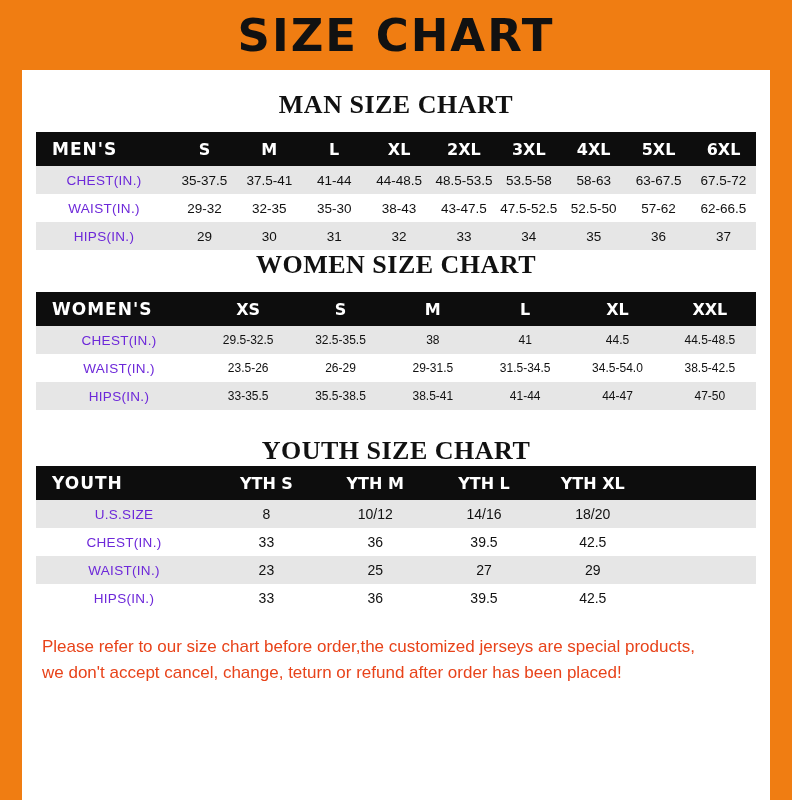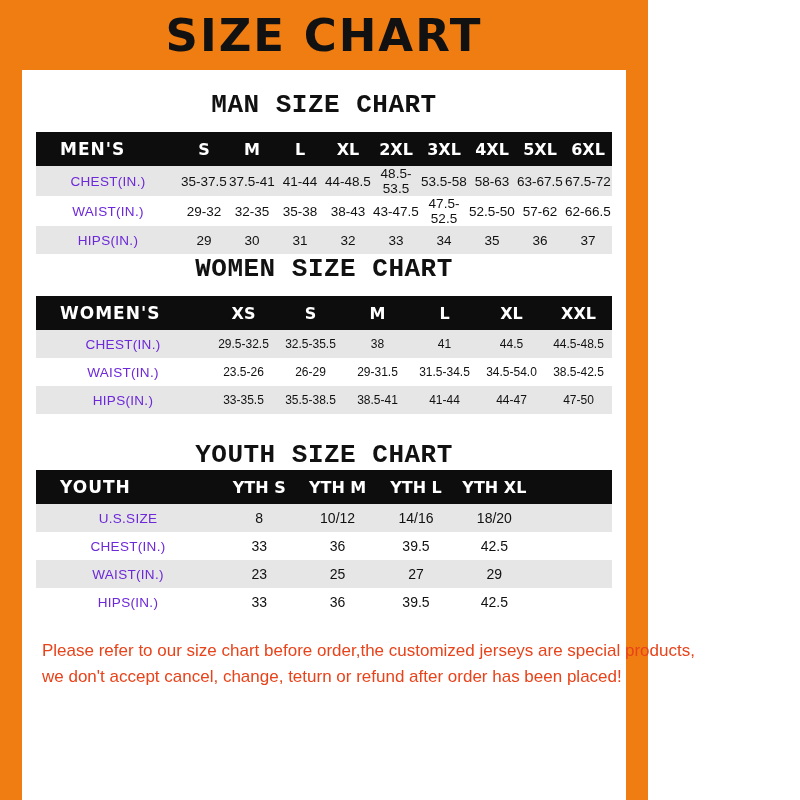--- a/index.html
+++ b/index.html
@@ -8,21 +8,21 @@
   }
   body {
     width: 800px;
     height: 800px;
     background: #ffffff;
     font-family: "Liberation Sans", sans-serif;
     overflow: hidden;
   }
   .page {
     position: relative;
-    width: 648px;
+    width: 792px;
     height: 800px;
     background: #fff;
     box-sizing: border-box;
     border-left: 22px solid #f07d12;
     border-right: 22px solid #f07d12;
   }
   .banner {
     height: 70px;
     background: #f07d12;
     display: flex;
@@ -36,21 +36,21 @@
     font-size: 45px;
     letter-spacing: 2px;
     color: #111111;
     line-height: 1;
   }
   .content {
     padding: 0 14px;
   }
   .section-title {
     text-align: center;
-    font-family: Liberation Mono, monospace;
+    font-family: Liberation Serif, serif;
     font-weight: bold;
     font-size: 26px;
     color: #111;
     letter-spacing: 0.5px;
   }
   .t-man { margin-top: 20px; margin-bottom: 12px; }
   .t-women { margin-bottom: 12px; }
   .t-youth { margin-top: 26px; }
 
   table.size-table {
@@ -73,21 +73,21 @@
   }
   table.size-table thead th {
     color: #ffffff;
     font-weight: bold;
     font-size: 16px;
     height: 34px;
     font-family: "DejaVu Sans", sans-serif;
   }
   table.size-table thead th.rowlabel {
     text-align: left;
-    padding-left: 24px;
+    padding-left: 16px;
     font-size: 17px;
     letter-spacing: 1px;
   }
   table.size-table tbody tr:nth-child(odd) {
     background: #e6e6e6;
   }
   table.size-table tbody tr:nth-child(even) {
     background: #ffffff;
   }
   table.size-table tbody td.rowlabel {
@@ -153,21 +153,21 @@
           <td>48.5-53.5</td>
           <td>53.5-58</td>
           <td>58-63</td>
           <td>63-67.5</td>
           <td>67.5-72</td>
         </tr>
         <tr>
           <td class="rowlabel">WAIST(IN.)</td>
           <td>29-32</td>
           <td>32-35</td>
-          <td>35-38</td>
+          <td>35-30</td>
           <td>38-43</td>
           <td>43-47.5</td>
           <td>47.5-52.5</td>
           <td>52.5-50</td>
           <td>57-62</td>
           <td>62-66.5</td>
         </tr>
         <tr>
           <td class="rowlabel">HIPS(IN.)</td>
           <td>29</td>

